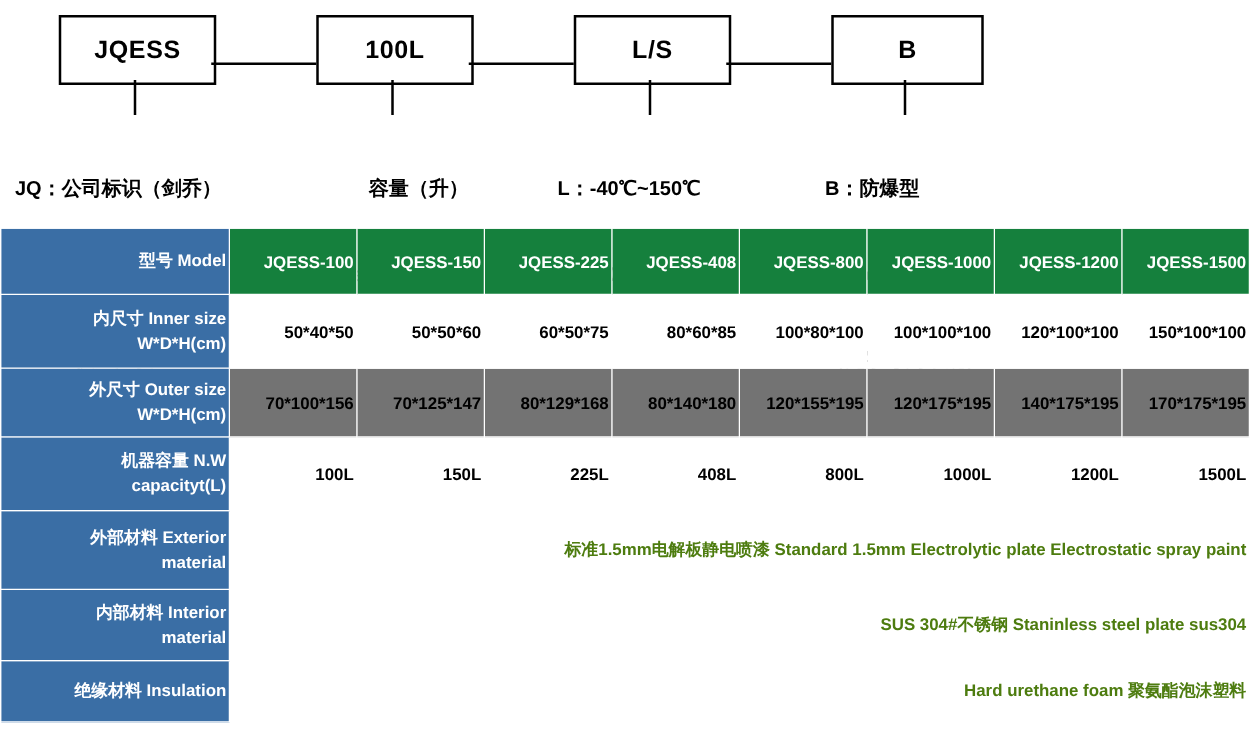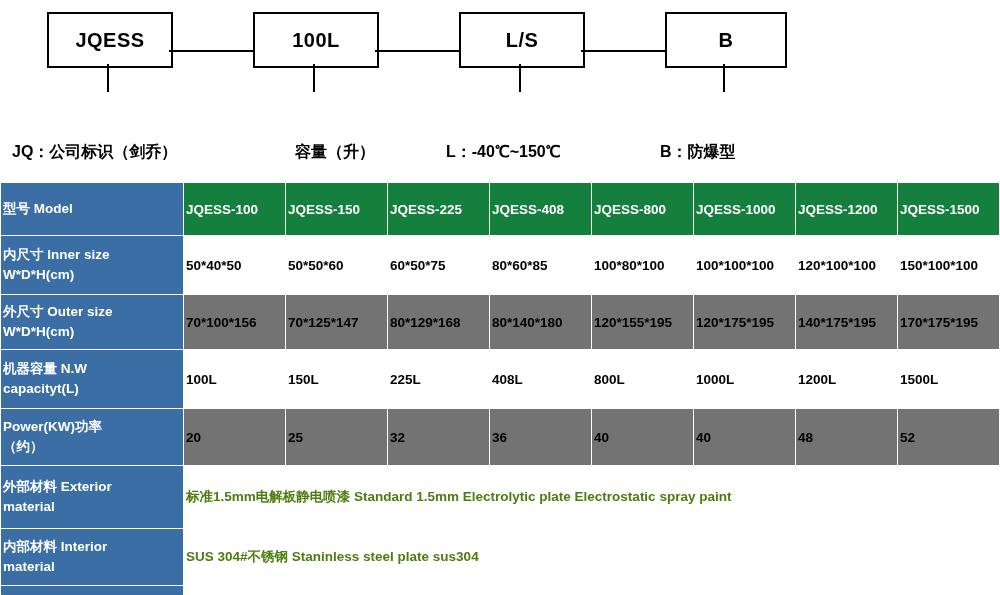--- a/index.html
+++ b/index.html
@@ -92,21 +92,21 @@
     top: 182px;
     left: 0;
     width: 1000px;
     border-collapse: collapse;
     table-layout: fixed;
   }
   .spec-table td {
     border: 1px solid #ffffff;
     font-size: 13.5px;
     font-weight: bold;
-    text-align: left;
+    text-align: right;
     vertical-align: middle;
     padding: 3px 2px;
   }
   .row-head {
     background: #3a6ea5;
     color: #ffffff;
     width: 178px;
     line-height: 1.45;
   }
   .hdr-cell {
@@ -225,31 +225,20 @@
         <td class="cell-light">100L</td>
         <td class="cell-light">150L</td>
         <td class="cell-light">225L</td>
         <td class="cell-light">408L</td>
         <td class="cell-light">800L</td>
         <td class="cell-light">1000L</td>
         <td class="cell-light">1200L</td>
         <td class="cell-light">1500L</td>
       </tr>
 
-      <tr class="r-power">
-        <td class="row-head">Power(KW)功率<br>（约）</td>
-        <td class="cell-tint">20</td>
-        <td class="cell-tint">25</td>
-        <td class="cell-tint">32</td>
-        <td class="cell-tint">36</td>
-        <td class="cell-tint">40</td>
-        <td class="cell-tint">40</td>
-        <td class="cell-tint">48</td>
-        <td class="cell-tint">52</td>
-      </tr>
 
       <tr class="r-ext">
         <td class="row-head">外部材料 Exterior<br>material</td>
         <td class="cell-wide" colspan="8">标准1.5mm电解板静电喷漆  Standard 1.5mm Electrolytic plate Electrostatic spray paint</td>
       </tr>
 
       <tr class="r-int">
         <td class="row-head">内部材料 Interior<br>material</td>
         <td class="cell-wide" colspan="8">SUS 304#不锈钢 Staninless steel plate sus304</td>
       </tr>

